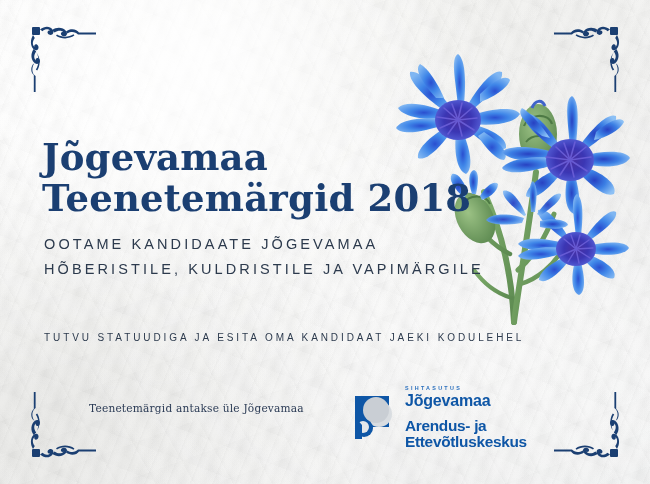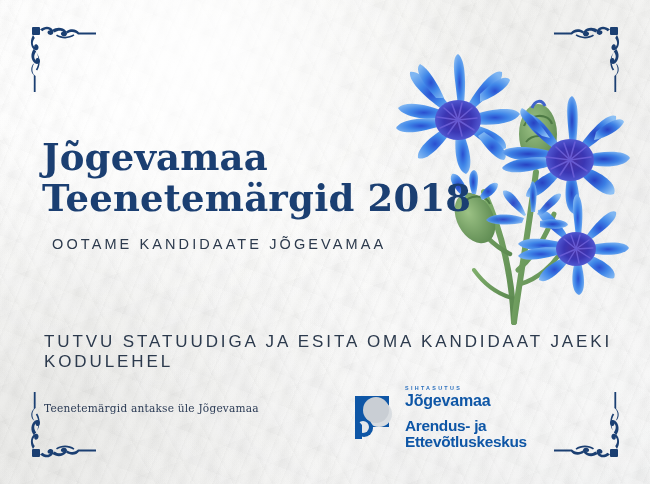--- a/index.html
+++ b/index.html
@@ -47,37 +47,37 @@
   .title{
     position:absolute;left:42px;top:112px;width:430px;
     font-family:"DejaVu Serif","Liberation Serif",serif;
     color:#1b3f72;font-weight:700;font-size:37px;line-height:1.12;
     letter-spacing:.2px;
   }
   .title .l1{display:block;}
   .title .l2{display:block;}
 
   .subtitle{
-    position:absolute;left:52px;top:232px;width:520px;
+    position:absolute;left:44px;top:232px;width:520px;
     color:#2c3a4d;font-size:14.5px;line-height:1.72;
     letter-spacing:3.1px;font-weight:400;
   }
   .subtitle span{display:block;}
 
   .cta{
     position:absolute;left:44px;top:332px;width:580px;
-    color:#2c3a4d;font-size:17px;letter-spacing:2.9px;font-weight:400;
+    color:#2c3a4d;font-size:10px;letter-spacing:2.9px;font-weight:400;
   }
 
   .footnote{
     position:absolute;left:44px;top:398px;width:280px;
     font-family:"DejaVu Serif","Liberation Serif",serif;
     color:#2b3b55;font-size:10.6px;line-height:2.0;letter-spacing:.2px;
   }
-  .footnote span{display:block;}
+  .footnote span{display:block;margin-left:45px;}
 
   .logo{position:absolute;left:352px;top:392px;width:250px;height:50px;display:flex;align-items:center;gap:7px;}
   .logo-mark{position:relative;width:46px;height:45px;flex:0 0 auto;}
   .logo-mark svg{display:block;width:100%;height:100%;}
   .logo-text{display:flex;flex-direction:column;line-height:1;padding-top:1px;}
   .logo-kicker{
     color:#2a6fbd;font-size:5.4px;letter-spacing:2.3px;font-weight:700;
     margin-bottom:2px;
   }
   .logo-name1{color:#0e56a6;font-size:16px;font-weight:700;letter-spacing:-.2px;}
@@ -303,20 +303,21 @@
     </svg>
   </div>
 
   <h1 class="title">
     <span class="l1">Jõgevamaa</span>
     <span class="l2">Teenetemärgid 2018</span>
   </h1>
 
   <div class="subtitle">
     <span>OOTAME KANDIDAATE JÕGEVAMAA</span>
+    <span>HÕBERISTILE, KULDRISTILE JA VAPIMÄRGILE</span>
   </div>
 
   <div class="cta">TUTVU STATUUDIGA JA ESITA OMA KANDIDAAT JAEKI KODULEHEL</div>
 
   <div class="footnote">
     <span>Teenetemärgid antakse üle Jõgevamaa</span>
   </div>
 
   <div class="logo">
     <div class="logo-mark">

